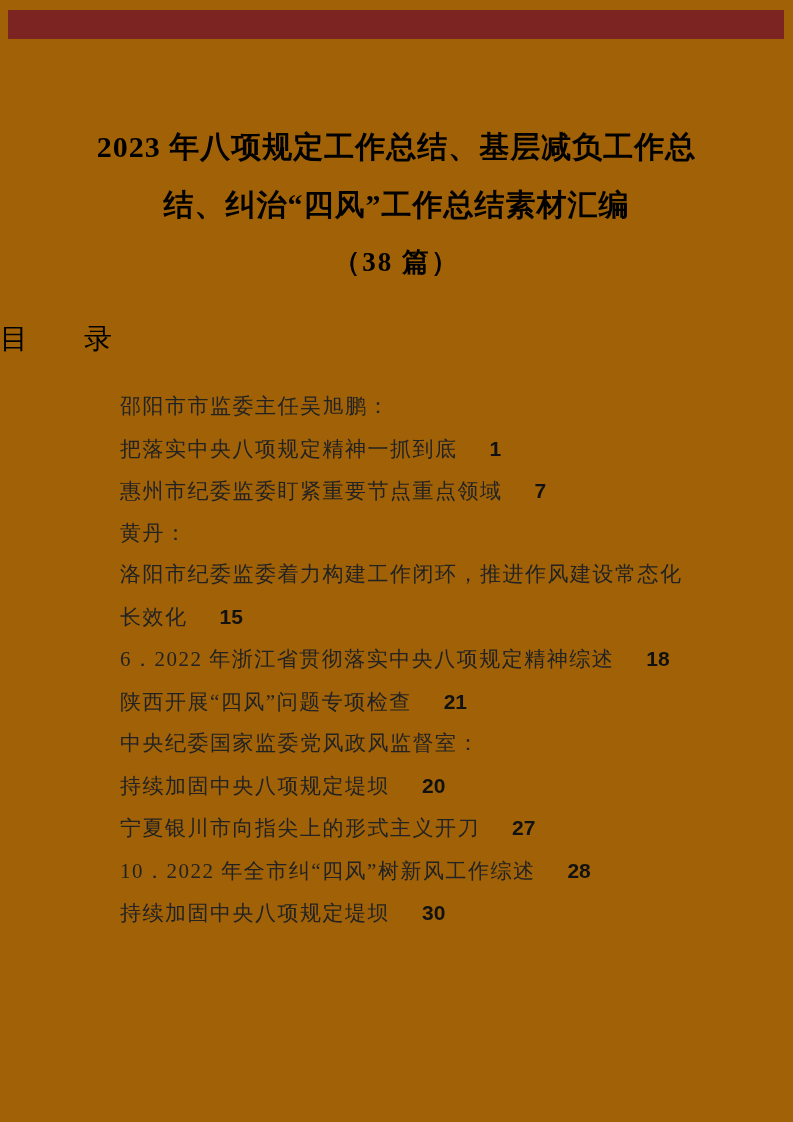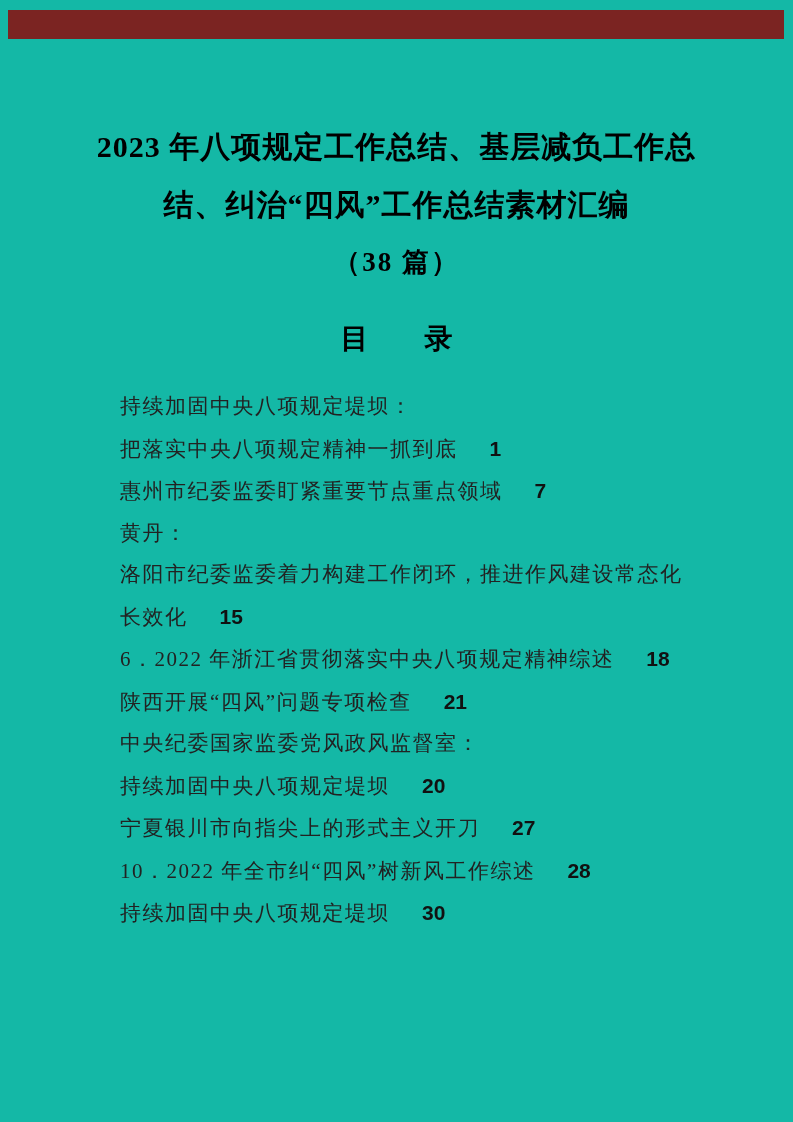--- a/index.html
+++ b/index.html
@@ -4,21 +4,21 @@
 <style>
   html, body {
     margin: 0;
     padding: 0;
     background: #ffffff;
   }
   .page {
     position: relative;
     width: 793px;
     height: 1122px;
-    background: #14b8a6;
+    background: #a16207;
     overflow: hidden;
     font-family: "Liberation Serif", "DejaVu Serif", serif;
     color: #000000;
   }
   .accent-bar {
     position: absolute;
     left: 8px;
     top: 10px;
     width: 776px;
     height: 29px;
@@ -49,23 +49,22 @@
     font-size: 27px;
     font-weight: bold;
     line-height: 44px;
     letter-spacing: 2px;
   }
   .toc-heading {
     position: absolute;
     top: 317px;
     left: 0;
     right: 0;
-    text-align: center;
     font-size: 28px;
-    font-weight: bold;
+    font-weight: normal;
     line-height: 44px;
   }
   .toc {
     position: absolute;
     top: 386px;
     left: 120px;
     width: 578px;
     font-size: 21px;
     line-height: 41.5px;
     letter-spacing: 1px;
@@ -100,21 +99,21 @@
   <h1 class="doc-title">
     <span class="title-line">2023 年八项规定工作总结、基层减负工作总</span>
     <span class="title-line">结、纠治“四风”工作总结素材汇编</span>
   </h1>
 
   <div class="subtitle">（38 篇）</div>
 
   <div class="toc-heading">目　　录</div>
 
   <div class="toc" id="toc-list">
-  <div class="toc-entry"><span class="toc-text">持续加固中央八项规定堤坝：</span></div>
+  <div class="toc-entry"><span class="toc-text">邵阳市市监委主任吴旭鹏：</span></div>
 
   <div class="toc-entry"><span class="toc-text">把落实中央八项规定精神一抓到底</span><span class="toc-page">1</span></div>
 
 
   <div class="toc-entry"><span class="toc-text">惠州市纪委监委盯紧重要节点重点领域</span><span class="toc-page">7</span></div>
 
   <div class="toc-entry"><span class="toc-text">黄丹：</span></div>
 
 
   <div class="toc-entry"><span class="toc-text">洛阳市纪委监委着力构建工作闭环，推进作风建设常态化长效化</span><span class="toc-page">15</span></div>

